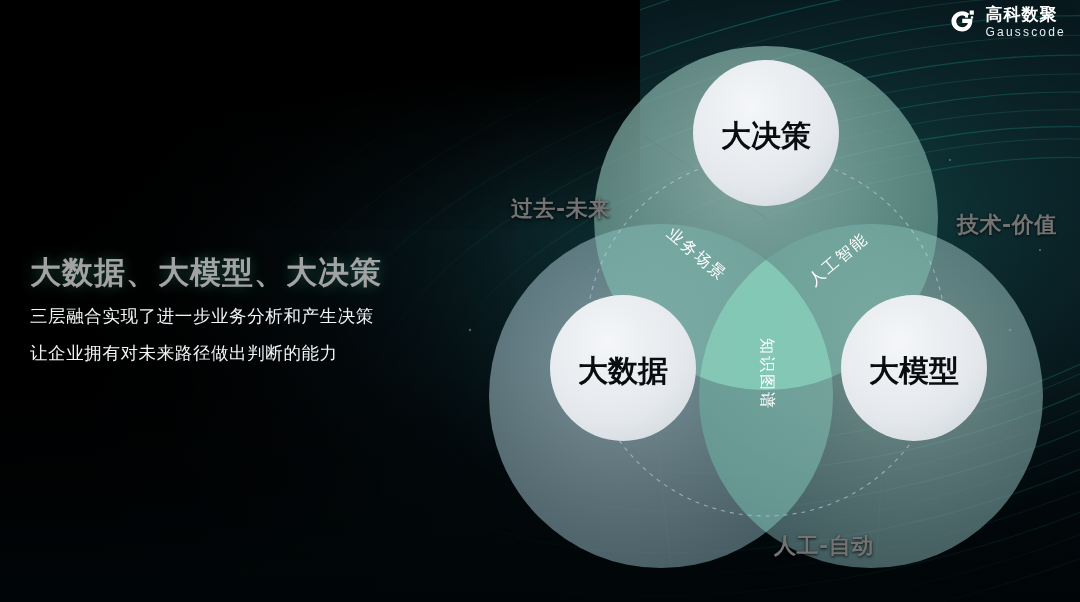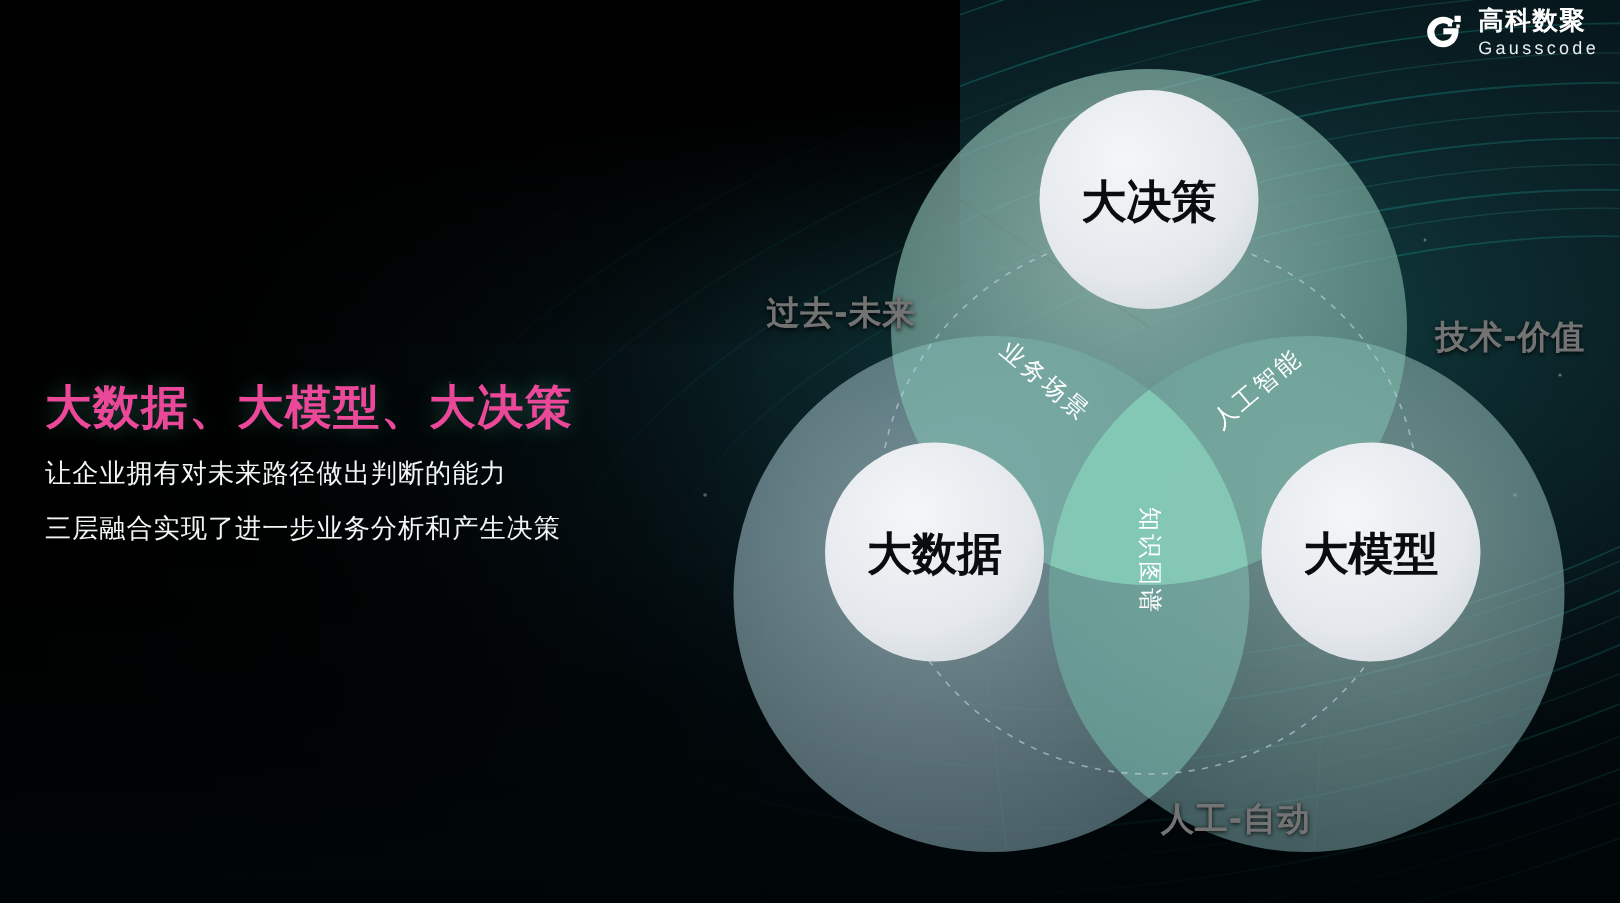--- a/index.html
+++ b/index.html
@@ -28,21 +28,21 @@
   .logo-mark{width:27px;height:27px;flex:0 0 auto;}
   .logo-text{display:flex;flex-direction:column;line-height:1;}
   .logo-cn{color:#fff;font-size:17px;font-weight:700;letter-spacing:1px;
     font-family:"DejaVu Sans","Liberation Sans",sans-serif;}
   .logo-en{color:#e8eef0;font-size:12px;letter-spacing:2.2px;margin-top:3px;
     font-family:"Liberation Sans",sans-serif;}
 
   
   .left-copy{position:absolute;left:30px;top:253px;width:460px;}
   .headline{
-    color:#ec4899;font-size:31px;font-weight:700;letter-spacing:1px;line-height:1.25;
+    color:#a3a3a3;font-size:31px;font-weight:700;letter-spacing:1px;line-height:1.25;
     font-family:"DejaVu Sans","Liberation Sans",sans-serif;
     text-shadow:0 0 14px rgba(100,235,200,.30);
     white-space:nowrap;margin:0 0 16px 0;
   }
   .subline{color:#f2f6f7;font-size:17.5px;line-height:1;margin:0 0 20px 0;letter-spacing:.6px;
     font-family:"DejaVu Sans","Liberation Sans",sans-serif;white-space:nowrap;}
 
   
   .venn{position:absolute;left:466px;top:6px;width:600px;height:580px;}
 
@@ -123,22 +123,22 @@
       <rect x="32.4" y="10.8" width="3.4" height="3.4" fill="#ffffff"></rect>
     </svg>
     <div class="logo-text">
       <span class="logo-cn">高科数聚</span>
       <span class="logo-en">Gausscode</span>
     </div>
   </div>
 
   <div class="left-copy">
     <h1 class="headline">大数据、大模型、大决策</h1>
+    <p class="subline">三层融合实现了进一步业务分析和产生决策</p>
     <p class="subline">让企业拥有对未来路径做出判断的能力</p>
-    <p class="subline">三层融合实现了进一步业务分析和产生决策</p>
   </div>
 
   <svg class="venn" viewBox="0 0 600 580">
     <defs>
 
       <radialGradient id="lobeTop" cx="45%" cy="35%" r="75%">
         <stop offset="0" stop-color="#9fc0b8" stop-opacity=".80"></stop>
         <stop offset=".6" stop-color="#7aa79e" stop-opacity=".72"></stop>
         <stop offset="1" stop-color="#5e8f88" stop-opacity=".70"></stop>
       </radialGradient>

